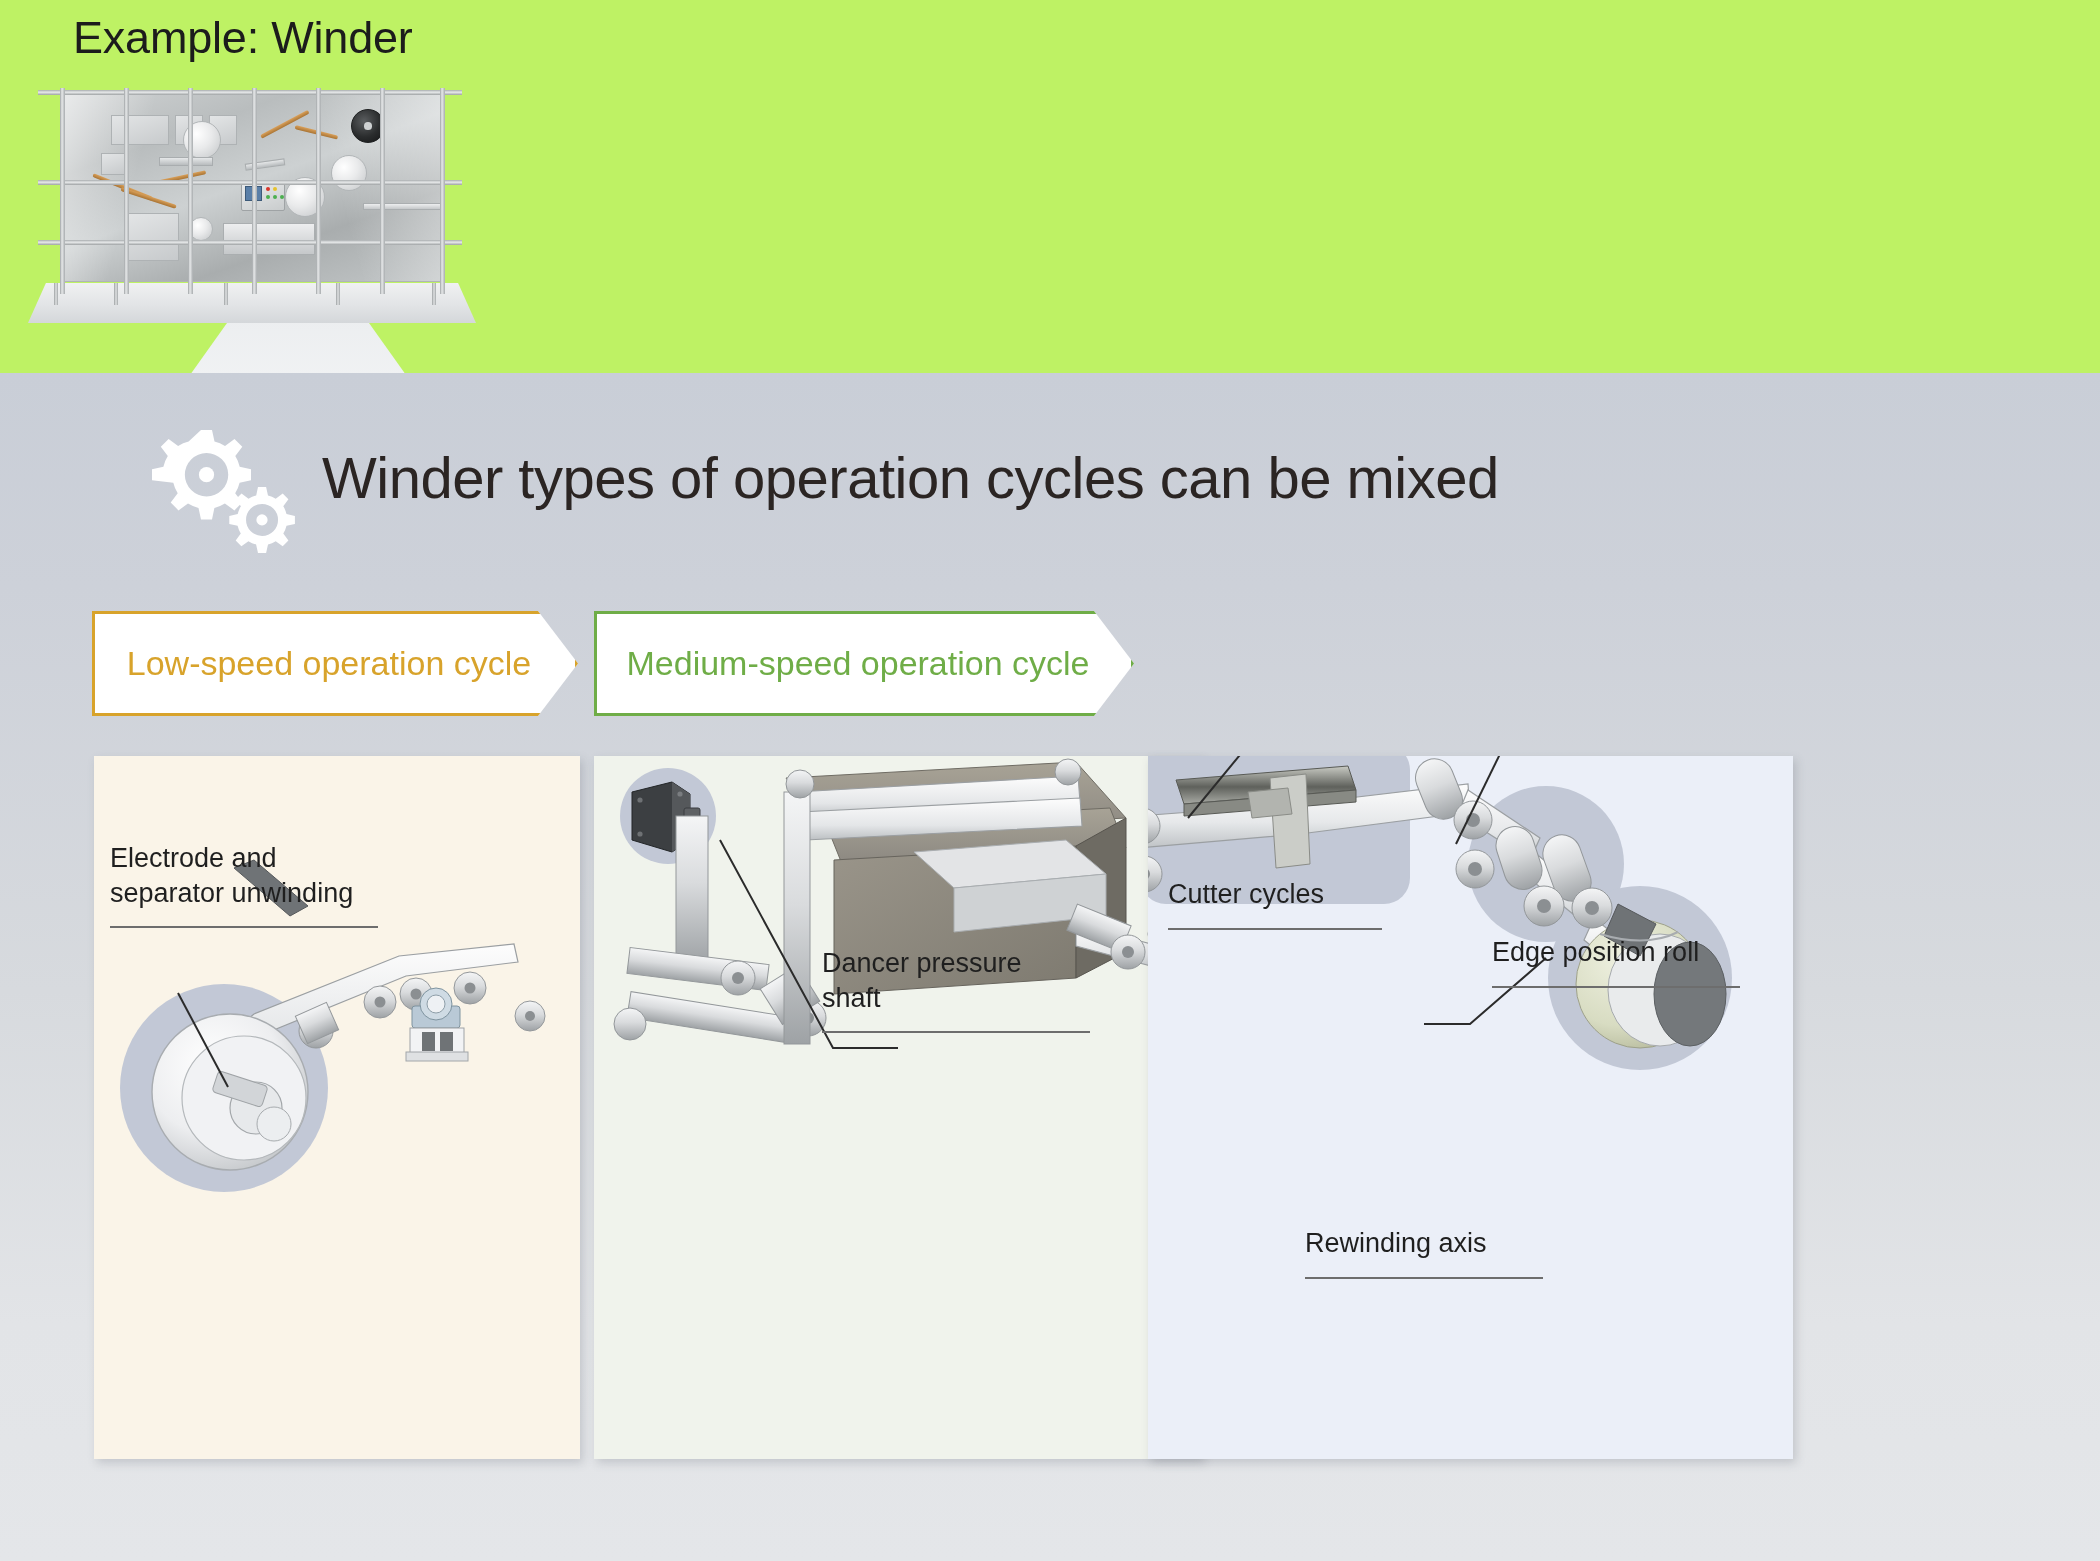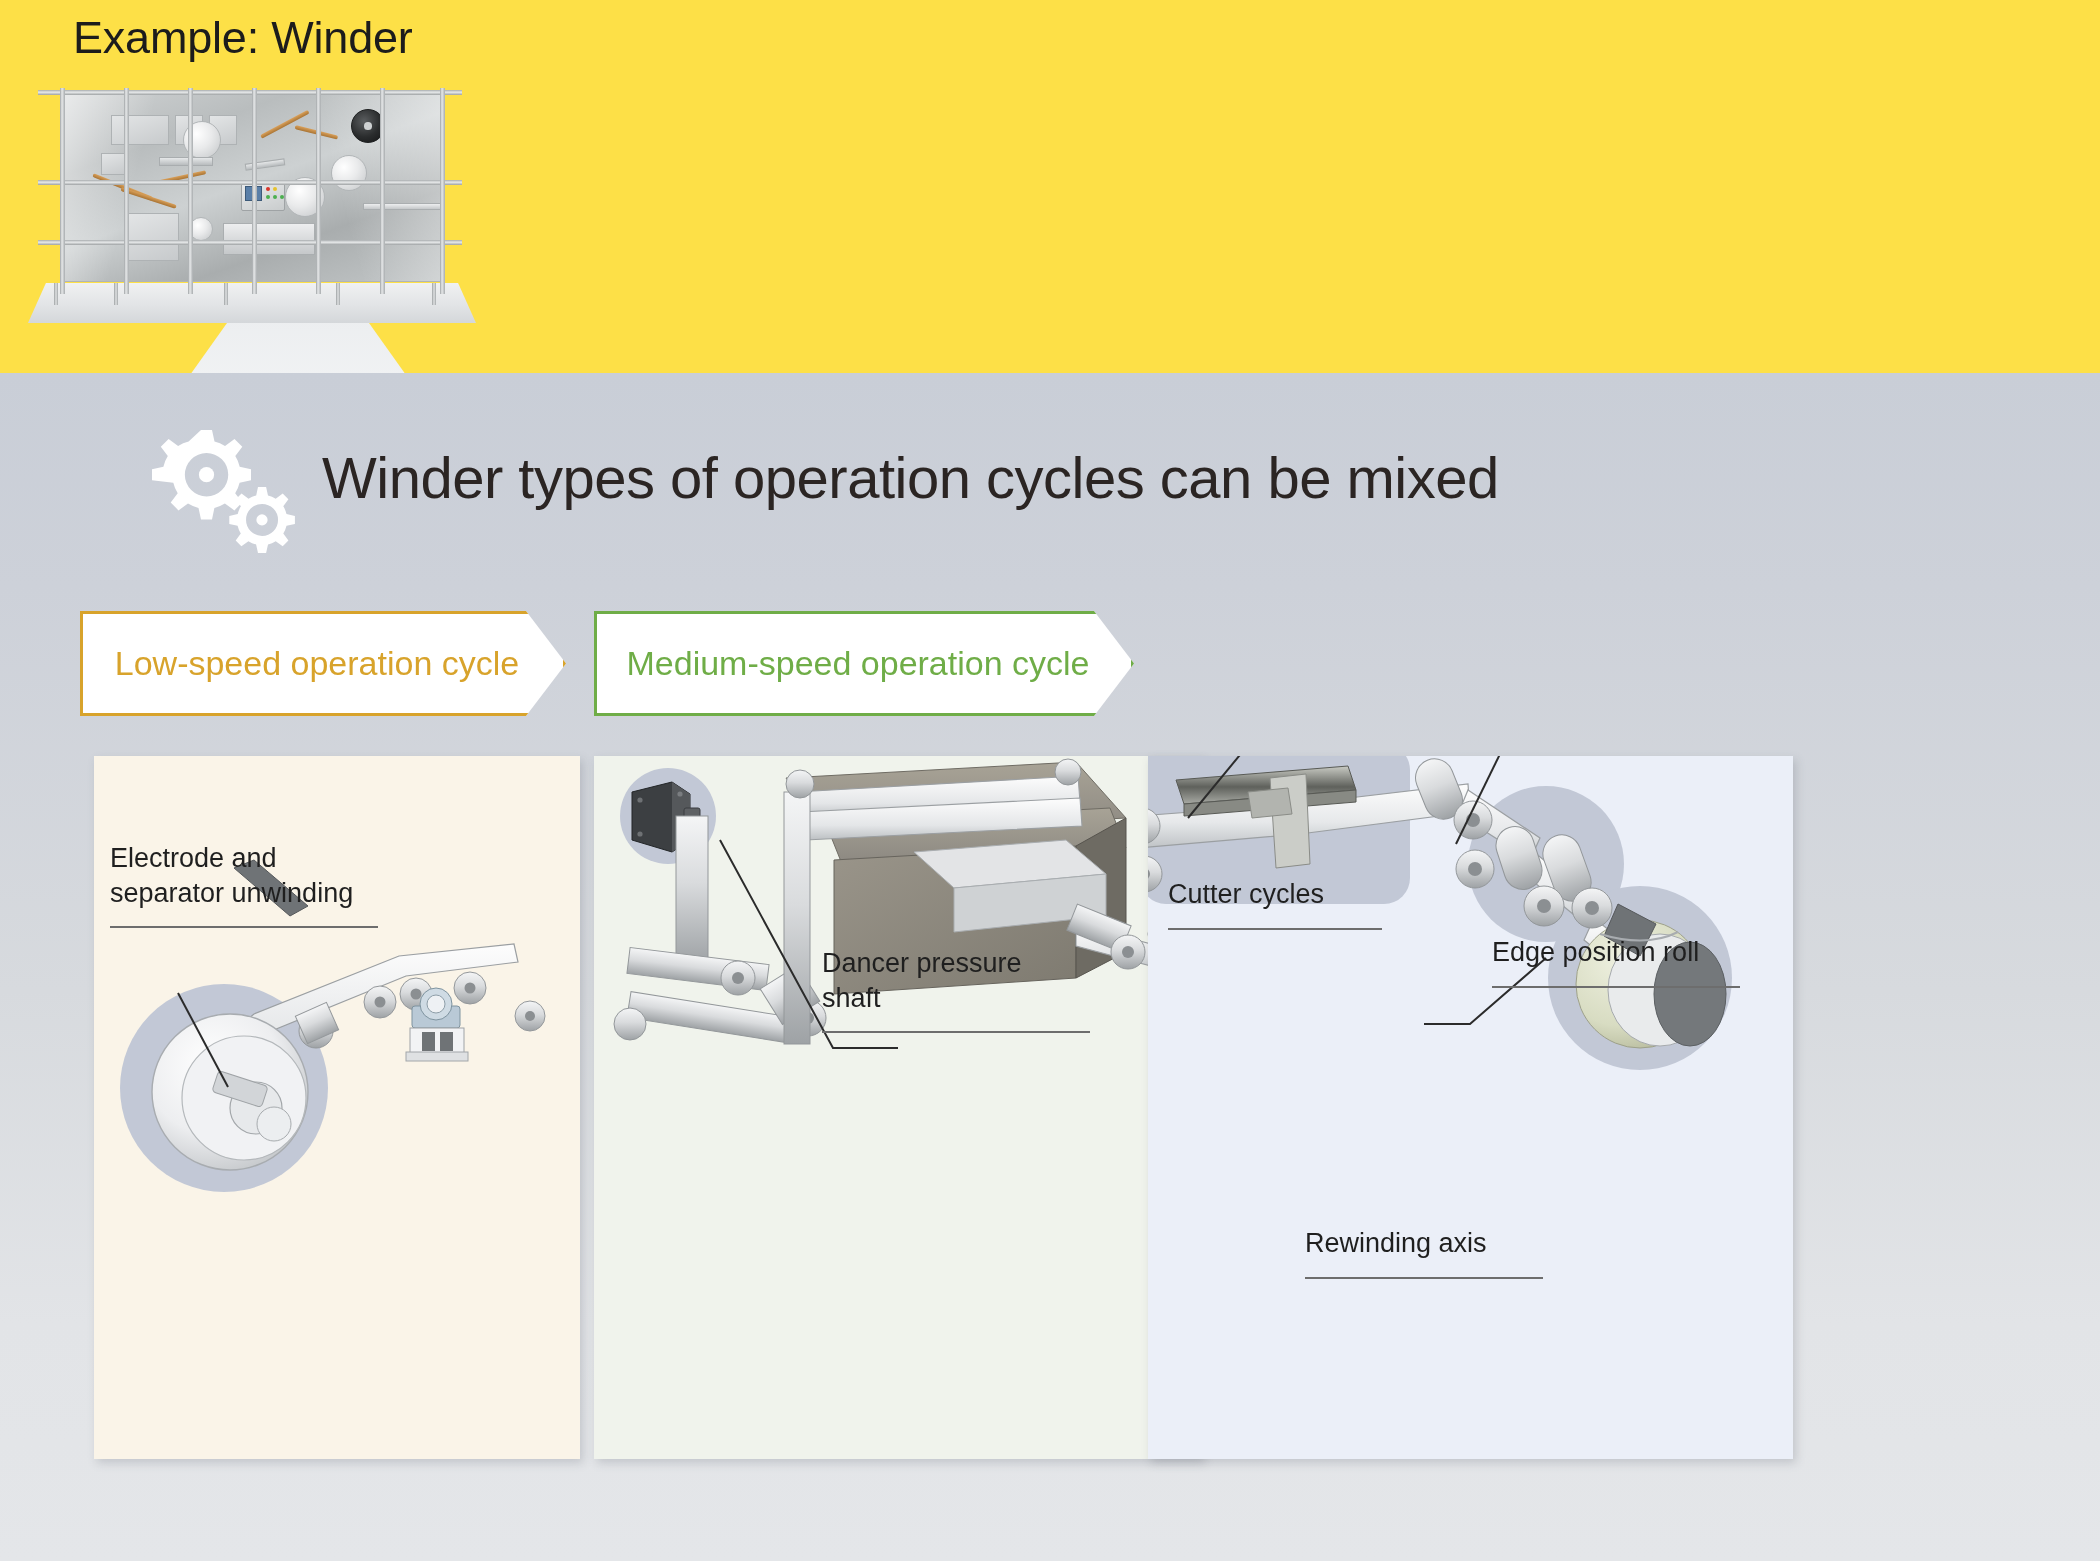--- a/index.html
+++ b/index.html
@@ -7,21 +7,21 @@
     width: 2100px; height: 1561px;
     font-family: "Liberation Sans", sans-serif;
     overflow: hidden;
     background: #ffffff;
   }
   #root { position: relative; width: 2100px; height: 1561px; }
 
   
   .top-band {
     position: absolute; left: 0; top: 0; width: 2100px; height: 373px;
-    background: #fde047;
+    background: #bef264;
   }
   .slide-title {
     position: absolute; left: 73px; top: 12px;
     font-size: 45px; color: #1c1c1c; letter-spacing: -0.2px;
     white-space: nowrap;
   }
 
   
   .machine-photo {
     position: absolute; left: 28px; top: 88px; width: 448px; height: 235px;
@@ -120,21 +120,21 @@
 
   
   .tab {
     position: absolute; height: 105px;
     background: #ffffff;
     display: flex; align-items: center; justify-content: center;
     text-align: center;
     font-size: 34px; line-height: 1.22;
     padding: 0 26px 0 14px;
   }
-  .tab-1 { left: 80px;  top: 611px; width: 486px; text-align: center; }
+  .tab-1 { left: 92px;  top: 611px; width: 486px; text-align: center; }
   .tab-2 { left: 594px; top: 611px; width: 540px; }
   .tab-3 { left: 1148px;top: 611px; width: 645px; }
 
   
   .panel {
     position: absolute; top: 756px; height: 703px;
     box-shadow: 3px 4px 9px rgba(80,88,100,0.22);
     overflow: hidden;
   }
   .panel-1 { left: 94px;  width: 486px; background: #faf4e8; }

